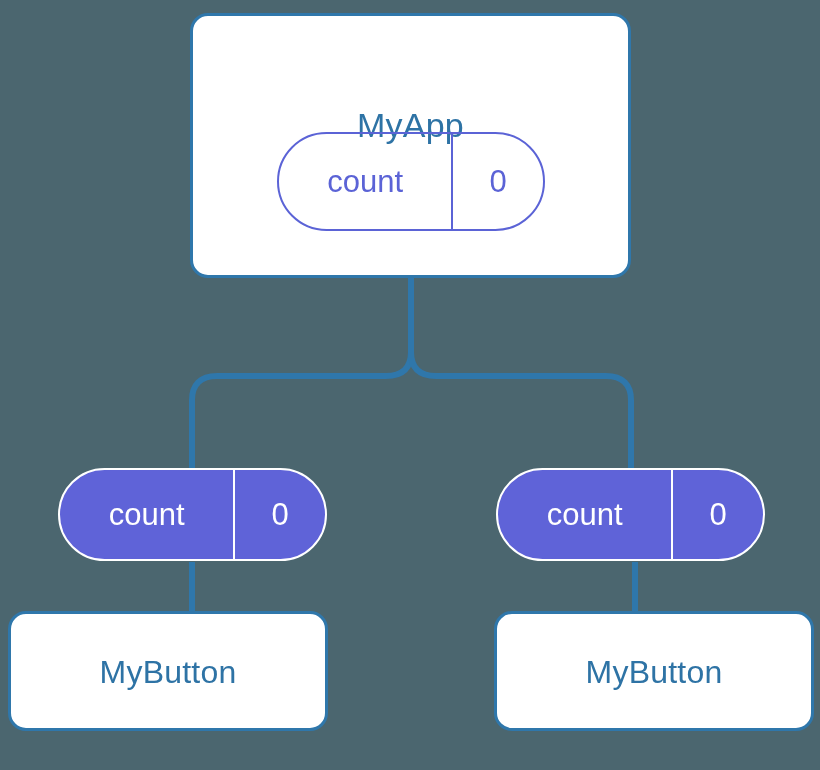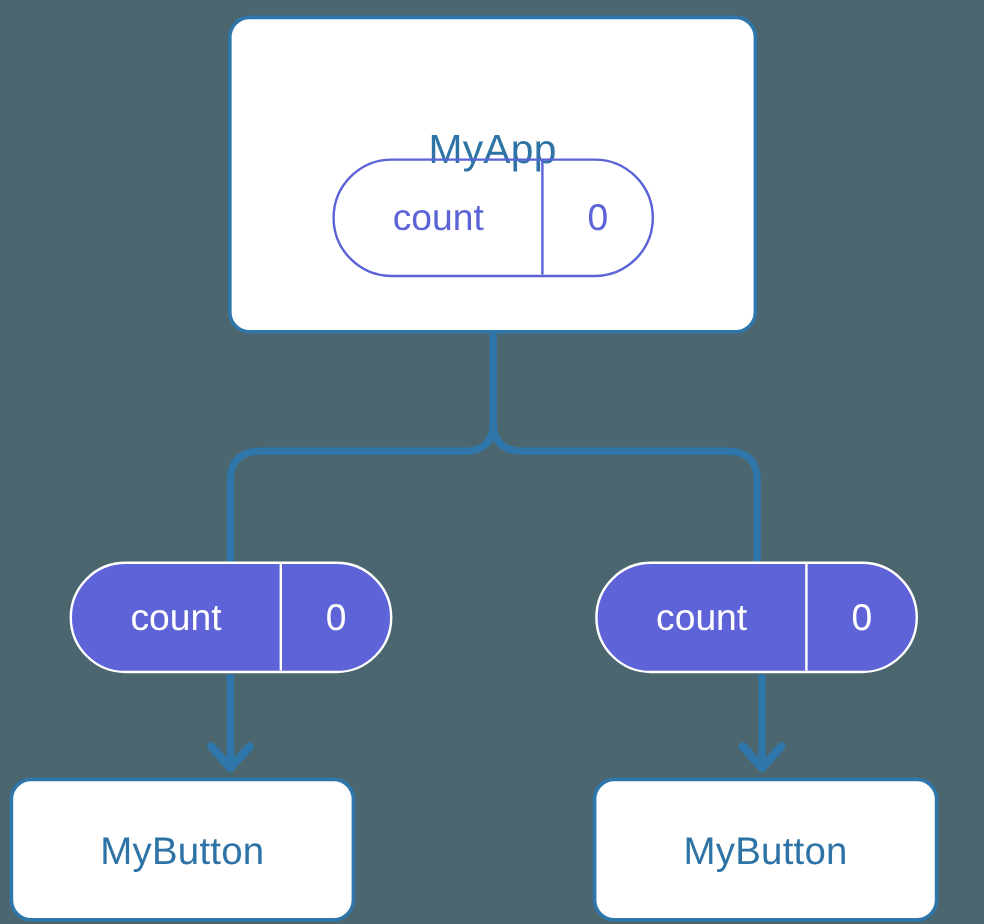--- a/index.html
+++ b/index.html
@@ -55,22 +55,22 @@
   #app-box .comp-title {
     position: absolute;
     left: 0;
     right: 0;
     top: 58px;
     font-size: 34px;
     margin-top: 32px;
   }
 
   .btn-box {
-    top: 648px;
-    width: 288px;
+    top: 611px;
+    width: 320px;
     height: 120px;
   }
   #btn-box-left  { left: 8px; }
   #btn-box-right { left: 494px; }
   .btn-box .comp-title {
     position: absolute;
     left: 0;
     right: 0;
     top: 40px;
     font-size: 32px;

